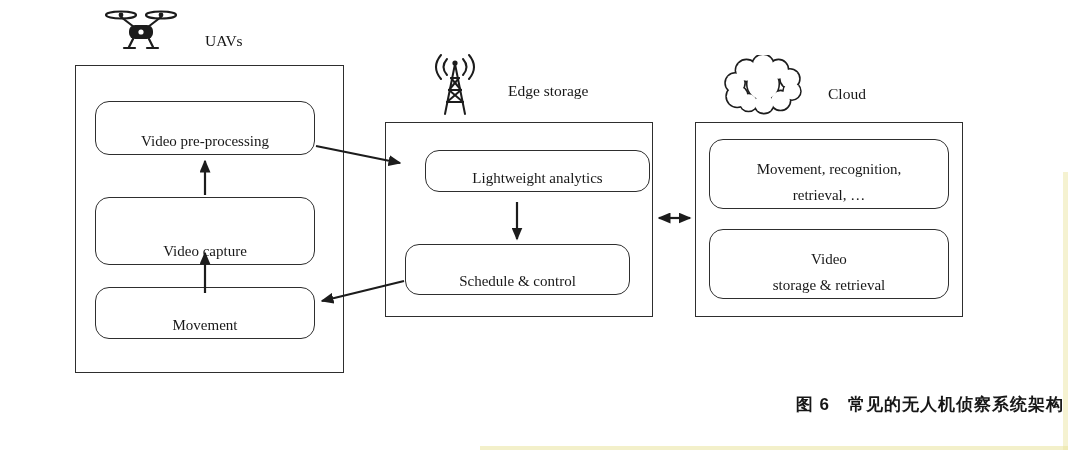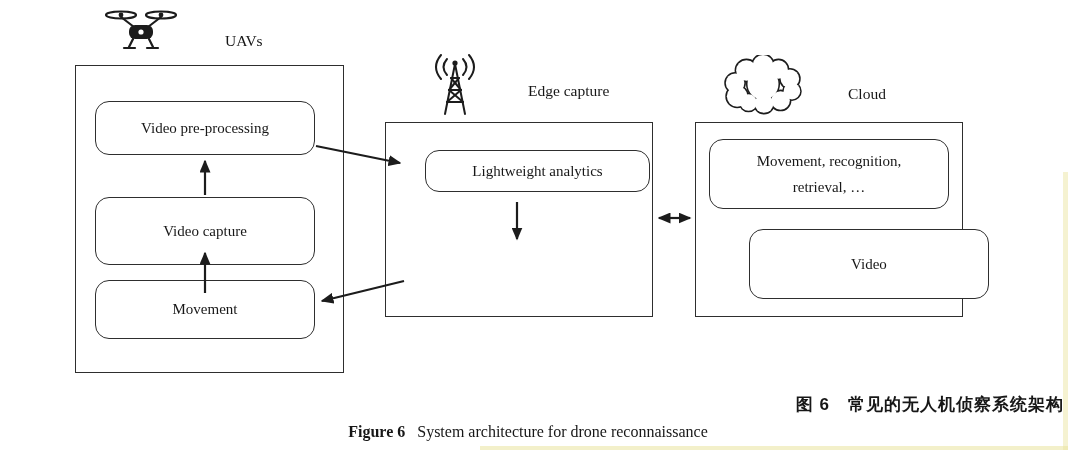--- a/index.html
+++ b/index.html
@@ -20,32 +20,31 @@
     background:transparent;
   }
   .node {
     position:absolute;
     border:1.3px solid #2e2e2e;
     border-radius:14px;
     background:#ffffff;
     display:flex;
     flex-direction:column;
     align-items:center;
-    justify-content:center;
+    justify-content:flex-end;
     text-align:center;
     font-size:15px;
     line-height:1.75;
     padding:0 10px;
     z-index:2;
   }
   .grp-label {
     position:absolute;
     font-size:15.5px;
     white-space:nowrap;
-    margin-left:20px;
   }
   .icon { position:absolute; }
   .arrows {
     position:absolute; left:0; top:0;
     pointer-events:none;
     z-index:3;
   }
   .caption-zh {
     position:absolute;
     left:8px; top:393px; width:1056px;
@@ -96,21 +95,21 @@
   <div class="grp-label" style="left:205px;top:32px">UAVs</div>
 
   <div class="container" style="left:75px;top:65px;width:269px;height:308px"></div>
 
   <div class="node" style="left:95px;top:101px;width:220px;height:54px">
     <span>Video pre-processing</span>
   </div>
   <div class="node" style="left:95px;top:197px;width:220px;height:68px">
     <span>Video capture</span>
   </div>
-  <div class="node" style="left:95px;top:280px;width:220px;height:59px">
+  <div class="node" style="left:95px;top:287px;width:220px;height:52px">
     <span>Movement</span>
   </div>
 
   <svg class="icon" style="left:430px;top:52px" width="50" height="66" viewBox="0 0 50 66">
     <g stroke="#1c1c1c" fill="none" stroke-width="2" stroke-linecap="round">
       <path d="M17,7 Q10,15 17,23"></path>
       <path d="M11,3 Q1,15 11,27"></path>
       <path d="M33,7 Q40,15 33,23"></path>
       <path d="M39,3 Q49,15 39,27"></path>
       <line x1="25" y1="12" x2="15" y2="62"></line>
@@ -118,26 +117,29 @@
       <line x1="21" y1="26" x2="29" y2="26"></line>
       <line x1="19" y1="38" x2="31" y2="38"></line>
       <line x1="17" y1="50" x2="33" y2="50"></line>
       <line x1="21" y1="26" x2="31" y2="38"></line>
       <line x1="29" y1="26" x2="19" y2="38"></line>
       <line x1="19" y1="38" x2="33" y2="50"></line>
       <line x1="31" y1="38" x2="17" y2="50"></line>
     </g>
     <circle cx="25" cy="11" r="2.6" fill="#1c1c1c"></circle>
   </svg>
-  <div class="grp-label" style="left:508px;top:82px">Edge capture</div>
+  <div class="grp-label" style="left:508px;top:82px">Edge storage</div>
 
   <div class="container" style="left:385px;top:122px;width:268px;height:195px"></div>
 
   <div class="node" style="left:425px;top:150px;width:225px;height:42px">
     <span>Lightweight analytics</span>
+  </div>
+  <div class="node" style="left:405px;top:244px;width:225px;height:51px">
+    <span>Schedule &amp; control</span>
   </div>
 
   <svg class="icon" style="left:720px;top:55px" width="86" height="62" viewBox="0 0 82 60">
     <g fill="none" stroke="#1c1c1c" stroke-width="3">
       <circle cx="16" cy="40" r="10"></circle>
         <circle cx="14" cy="27" r="9"></circle>
       <circle cx="25" cy="15" r="10"></circle>
         <circle cx="41" cy="10" r="10"></circle>
       <circle cx="56" cy="14" r="9"></circle>
         <circle cx="67" cy="23" r="9"></circle>
@@ -162,41 +164,39 @@
     </g>
   </svg>
   <div class="grp-label" style="left:828px;top:85px">Cloud</div>
 
   <div class="container" style="left:695px;top:122px;width:268px;height:195px"></div>
 
   <div class="node" style="left:709px;top:139px;width:240px;height:70px">
     <span>Movement, recognition,</span>
     <span>retrieval,  …</span>
   </div>
-  <div class="node" style="left:749px;top:229px;width:240px;height:70px">
+  <div class="node" style="left:709px;top:229px;width:240px;height:70px">
     <span>Video</span>
+    <span>storage &amp; retrieval</span>
   </div>
 
   <svg class="arrows" width="1068" height="450" viewBox="0 0 1068 450">
     <defs>
       <marker id="ah" markerUnits="userSpaceOnUse" markerWidth="13" markerHeight="11" refX="11.5" refY="5.5" orient="auto-start-reverse">
         <path d="M0,0 L13,5.5 L0,11 Z" fill="#1c1c1c"></path>
       </marker>
     </defs>
     <g stroke="#1c1c1c" stroke-width="2.2" fill="none">
       <line x1="205" y1="293" x2="205" y2="253" marker-end="url(#ah)"></line>
       <line x1="205" y1="195" x2="205" y2="161" marker-end="url(#ah)"></line>
       <line x1="316" y1="146" x2="400" y2="163" marker-end="url(#ah)"></line>
       <line x1="517" y1="202" x2="517" y2="239" marker-end="url(#ah)"></line>
       <line x1="404" y1="281" x2="322" y2="301" marker-end="url(#ah)"></line>
       <line x1="659" y1="218" x2="690" y2="218" marker-start="url(#ah)" marker-end="url(#ah)"></line>
     </g>
   </svg>
 
   <div class="caption-zh">图 6　常见的无人机侦察系统架构</div>
-  <div class="caption-en">
-    <span class="cap-bold">Figure 6</span><span>System architecture for drone reconnaissance</span>
-  </div>
 
   <div class="artifact artifact-right"></div>
   <div class="artifact artifact-bottom"></div>
 
 </div>
 
 </body></html>

